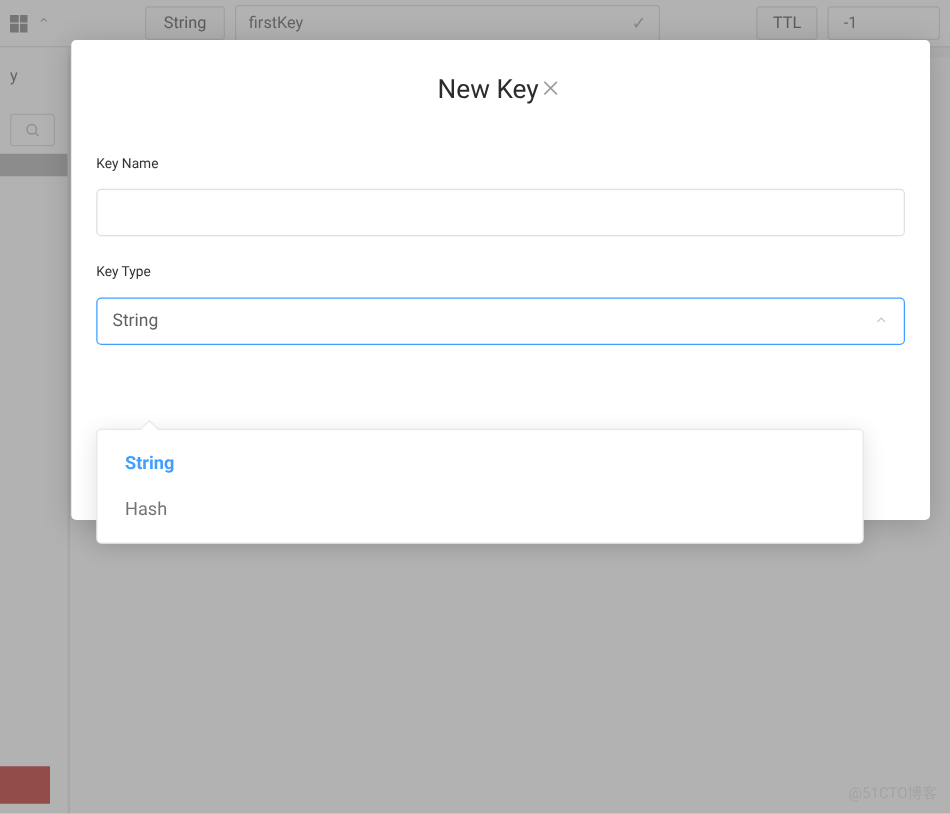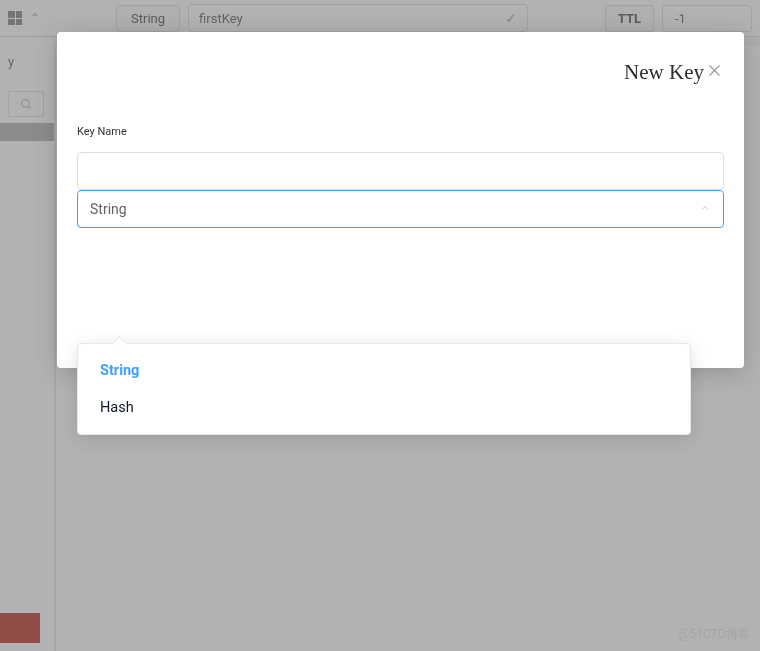--- a/index.html
+++ b/index.html
@@ -37,21 +37,21 @@
       display: grid; grid-template-columns: 1fr 1fr; gap: 1px;
     }
     .bg-grid-icon div { background: #888; }
     .bg-string-btn {
       border: 1px solid #ddd; background: #fafafa; padding: 5px 14px; color: #555; font-size: 13px; border-radius: 3px;
     }
     .bg-keyname-input {
       border: 1px solid #ddd; background: #fff; padding: 5px 10px; color: #666; font-size: 13px; border-radius: 3px; width: 340px; display: flex; justify-content: space-between; align-items: center;
     }
     .bg-check { color: #aaa; font-size: 14px; }
-    .bg-ttl-label { border: 1px solid #ddd; background: #fafafa; padding: 5px 12px; color: #555; font-size: 13px; border-radius: 3px; margin-left: auto; font-weight: bold; }
+    .bg-ttl-label { border: 1px solid #ddd; background: #fafafa; padding: 5px 12px; color: #555; font-size: 13px; border-radius: 3px; margin-left: auto; }
     .bg-ttl-val { border: 1px solid #ddd; background: #fff; padding: 5px 12px; color: #666; font-size: 13px; border-radius: 3px; width: 90px; }
     .bg-left-col {
       position: absolute; left: 0; top: 38px; width: 55px; bottom: 0; background: #fff; border-right: 1px solid #eee;
     }
     .bg-left-col .y { font-size: 13px; color: #666; padding: 16px 8px; }
     .bg-left-col .search { width: 36px; height: 26px; border: 1px solid #ddd; margin: 6px 8px; border-radius: 3px; display: flex; align-items: center; justify-content: center; color: #aaa; font-size: 13px; }
     .bg-left-col .sel { background: #b5b5b5; height: 18px; margin-top: 0px; }
     .bg-redbar {
       position: absolute; left: 0; bottom: 8px; width: 40px; height: 30px; background: #c13a32;
     }
@@ -61,21 +61,21 @@
     .modal {
       position: absolute;
       left: 57px; right: 16px; top: 32px;
       background: #fff;
       border-radius: 4px;
       box-shadow: 0 4px 24px rgba(0,0,0,0.18);
       z-index: 10;
       padding: 0 20px 20px 20px;
     }
     .modal-head {
-      display: flex; justify-content: flex-end; align-items: center; padding: 28px 0 18px 0; font-family: Liberation Serif, serif;
+      display: flex; justify-content: center; align-items: center; padding: 28px 0 18px 0;
     }
     .modal-title {
       font-size: 21px; color: #2c2c2c; font-weight: 400;
     }
     .close-x {
       font-size: 18px; color: #999; cursor: pointer; width: 20px; text-align: center;
     }
     .field-label {
       font-size: 11px; color: #333; margin: 22px 0 14px 0; font-weight: 400;
     }
@@ -121,21 +121,21 @@
       top: -6px; left: 36px;
       width: 10px; height: 10px;
       background: #fff;
       border-left: 1px solid #e4e7ed;
       border-top: 1px solid #e4e7ed;
       transform: rotate(45deg);
     }
     .dd-item {
       padding: 10px 22px;
       font-size: 14.5px;
-      color: #0f172a;
+      color: #737373;
       cursor: pointer;
     }
     .dd-item.selected {
       color: #409eff;
       font-weight: 700;
     }
     .watermark {
       position: absolute; right: 10px; bottom: 8px; color: rgba(0,0,0,0.12); font-size: 12px; z-index: 2;
     }
   </style>
@@ -181,20 +181,21 @@
     <div class="modal-title">New Key</div>
     <div class="close-x">
       <svg width="15" height="15" viewBox="0 0 24 24" stroke="#9a9a9a" stroke-width="2" fill="none">
           <line x1="4" y1="4" x2="20" y2="20"></line>
           <line x1="20" y1="4" x2="4" y2="20"></line>
         </svg>
     </div>
   </div>
   <div class="field-label">Key Name</div>
   <input class="text-input" value="" style="">
+  <div class="field-label">Key Type</div>
   <div class="select-wrap">
     <span>String</span>
     <span class="select-caret">
       <svg width="12" height="12" viewBox="0 0 24 24" stroke="#c0c4cc" stroke-width="2" fill="none">
           <polyline points="6,15 12,9 18,15"></polyline>
         </svg>
     </span>
   </div>
   <div style="height:120px;"></div>
 </div>

